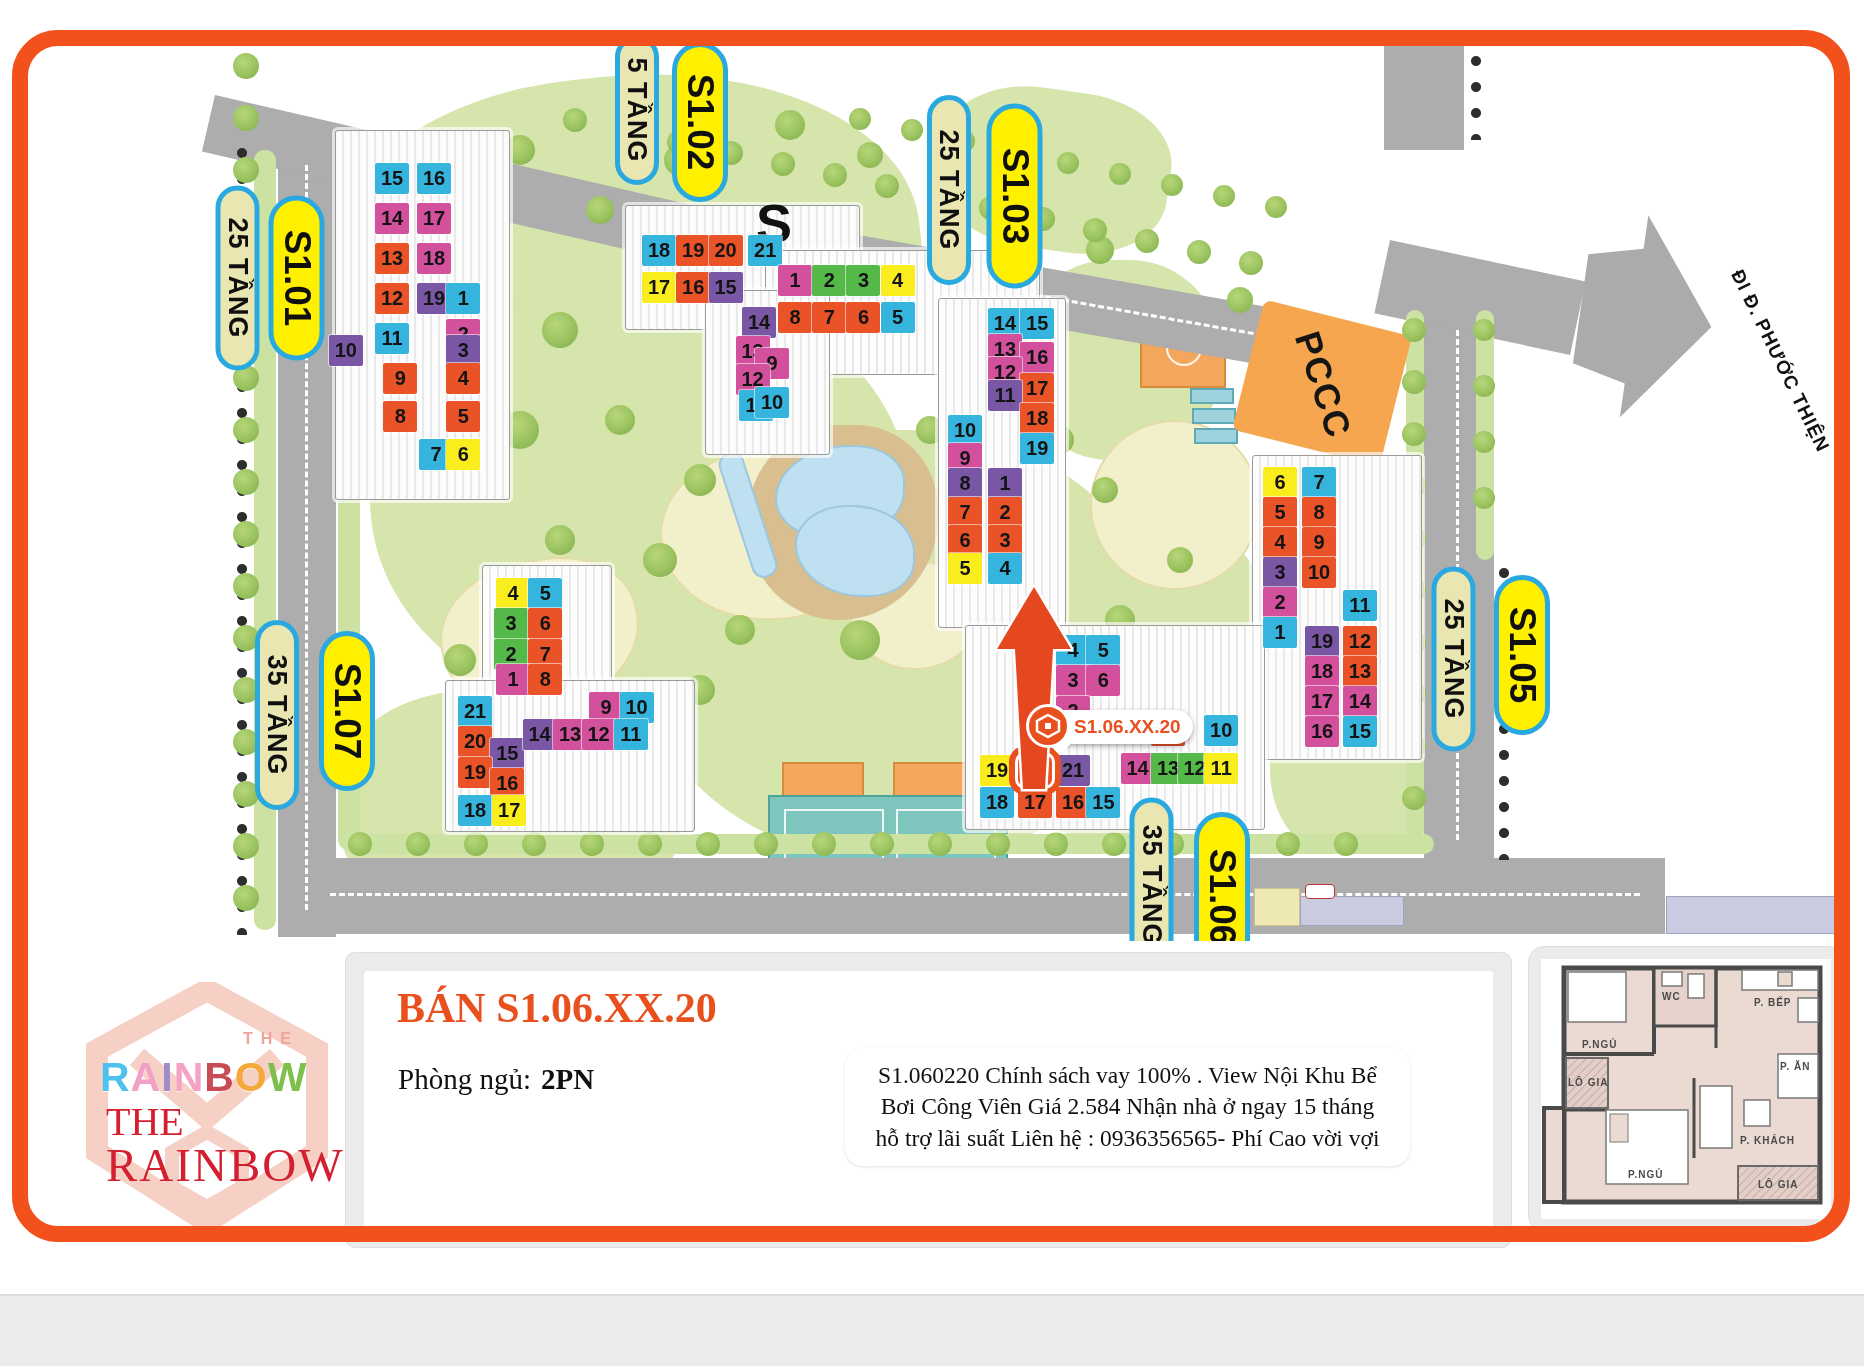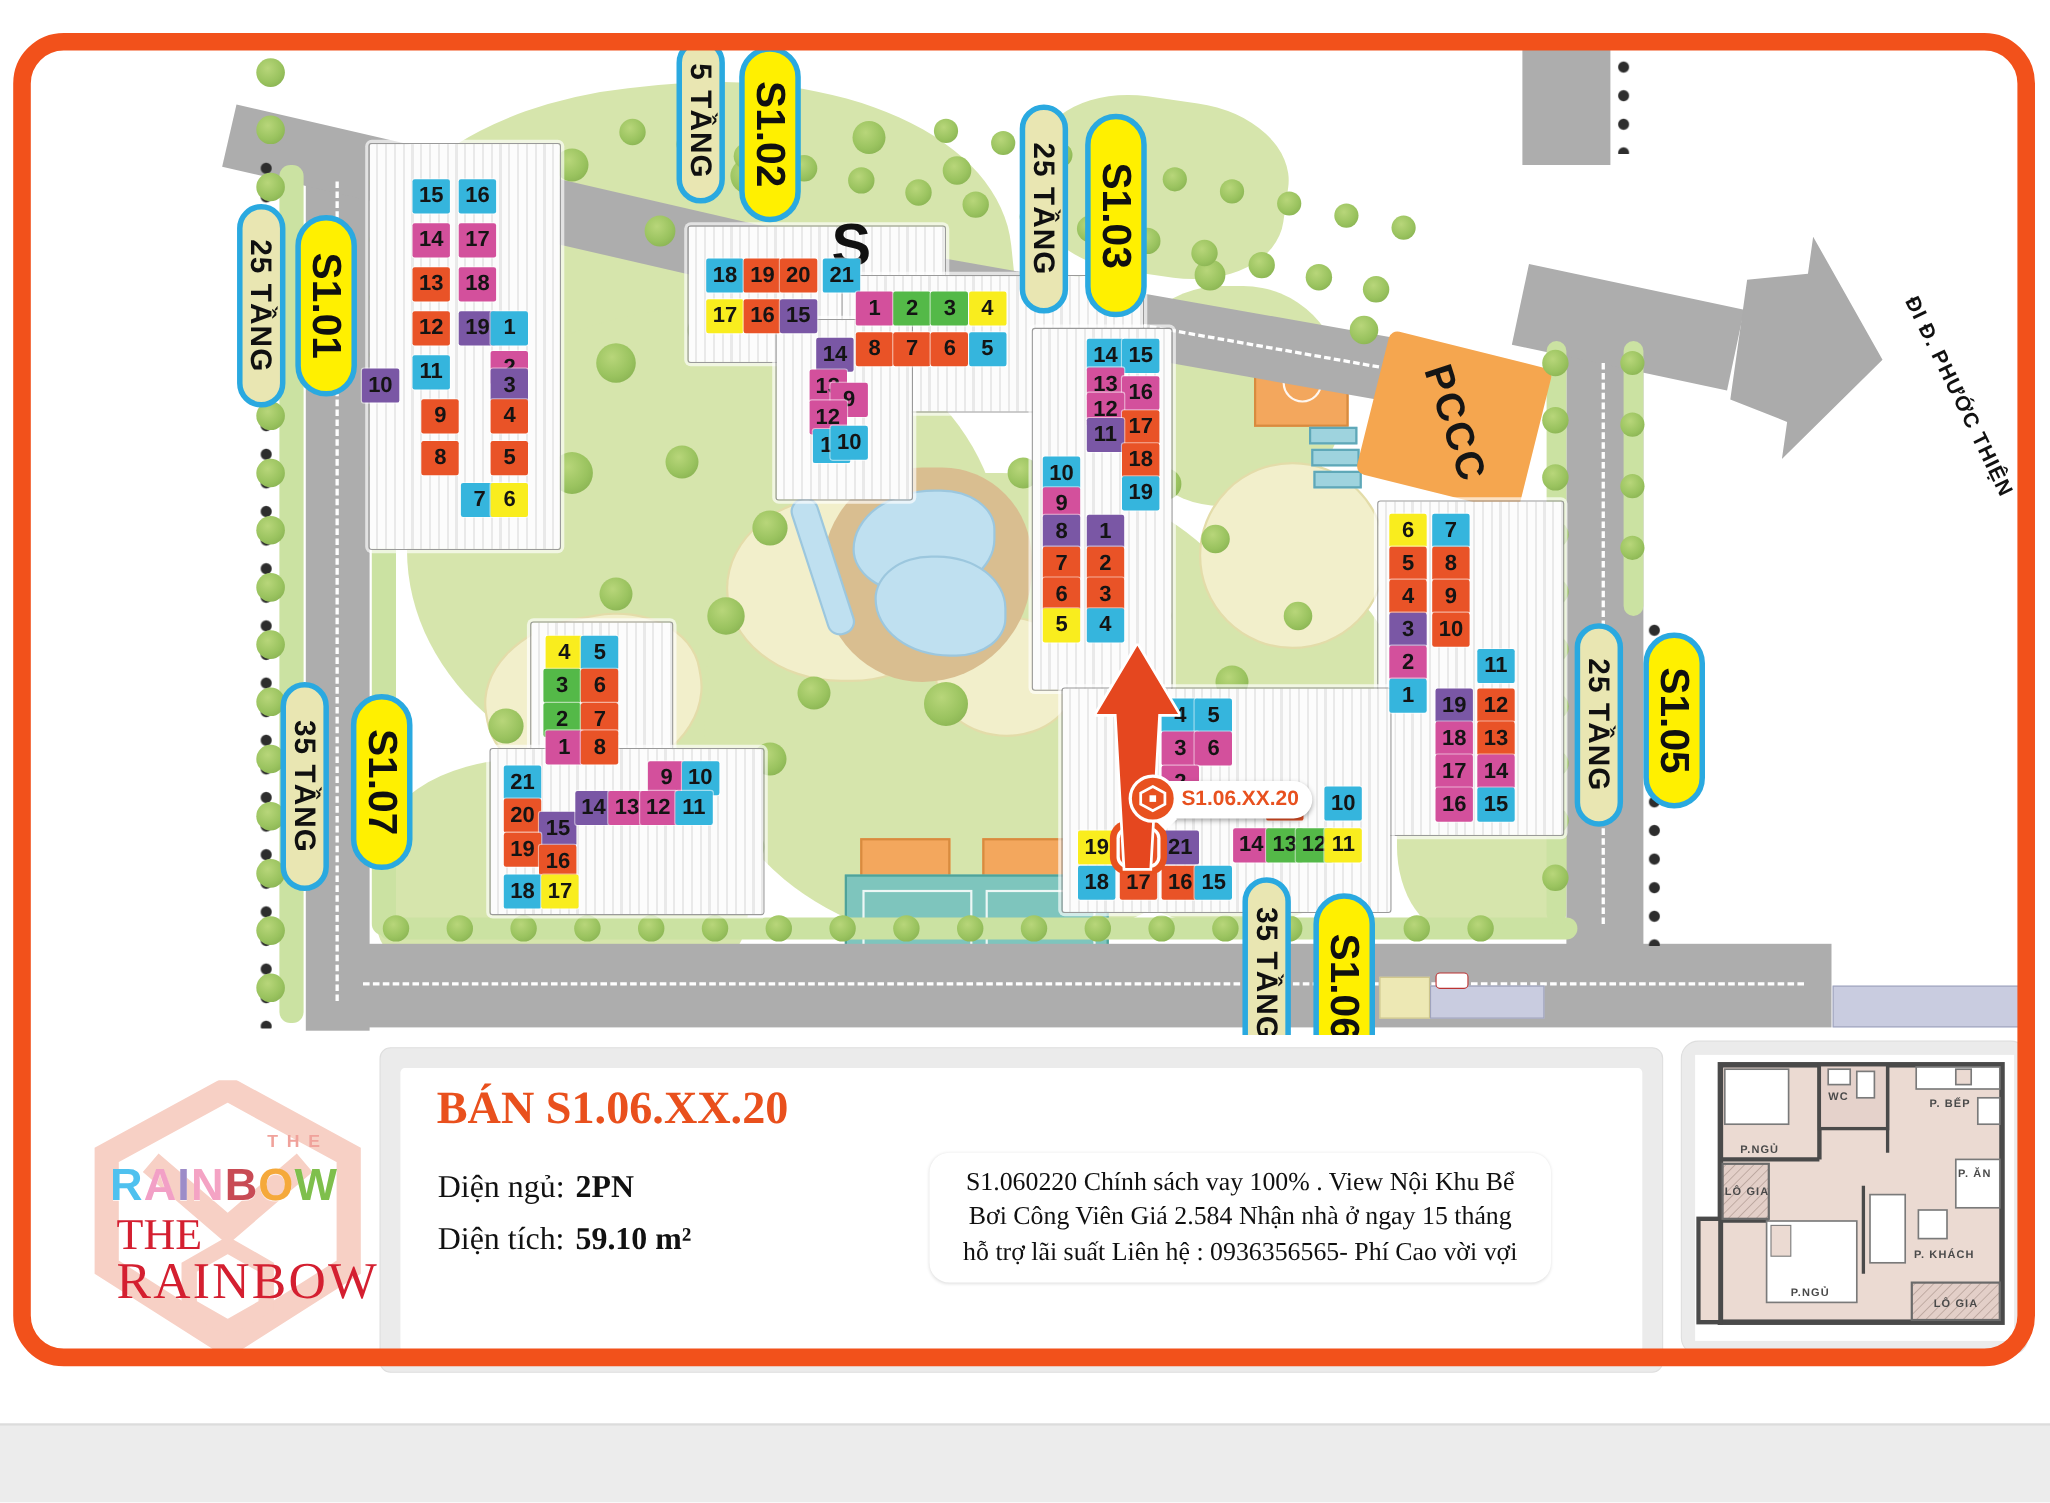--- a/index.html
+++ b/index.html
@@ -445,26 +445,22 @@
 </div>
 
 <div class="card" id="card-info">
     <div class="inner"></div>
   </div>
 
 <div class="info-title">BÁN S1.06.XX.20</div>
 
 <div class="info-rows">
   <div class="row">
-    <span class="lbl">Diện ngủ:</span>
+    <span class="lbl">Phòng ngủ:</span>
     <span class="val">2PN</span>
-  </div>
-  <div class="row">
-    <span class="lbl">Diện tích:</span>
-    <span class="val">59.10 m²</span>
   </div>
 </div>
 
 <div class="desc-bubble">S1.060220 Chính sách vay 100% . View Nội Khu Bể Bơi Công Viên Giá 2.584 Nhận nhà ở ngay 15 tháng hỗ trợ lãi suất Liên hệ : 0936356565- Phí Cao vời vợi</div>
 
 <svg class="logo-wm" width="250" height="250" viewBox="0 0 250 250">
   <polygon points="125,8 235,68 235,170 125,240 15,170 15,68" fill="none" stroke="#F7D0C5" stroke-width="22"></polygon>
   <path d="M55,75 L125,135 L195,75" fill="none" stroke="#F7D0C5" stroke-width="22"></path>
   <polygon points="125,150 160,170 160,205 125,225 90,205 90,170" fill="none" stroke="#F7D0C5" stroke-width="14"></polygon>
 </svg>

